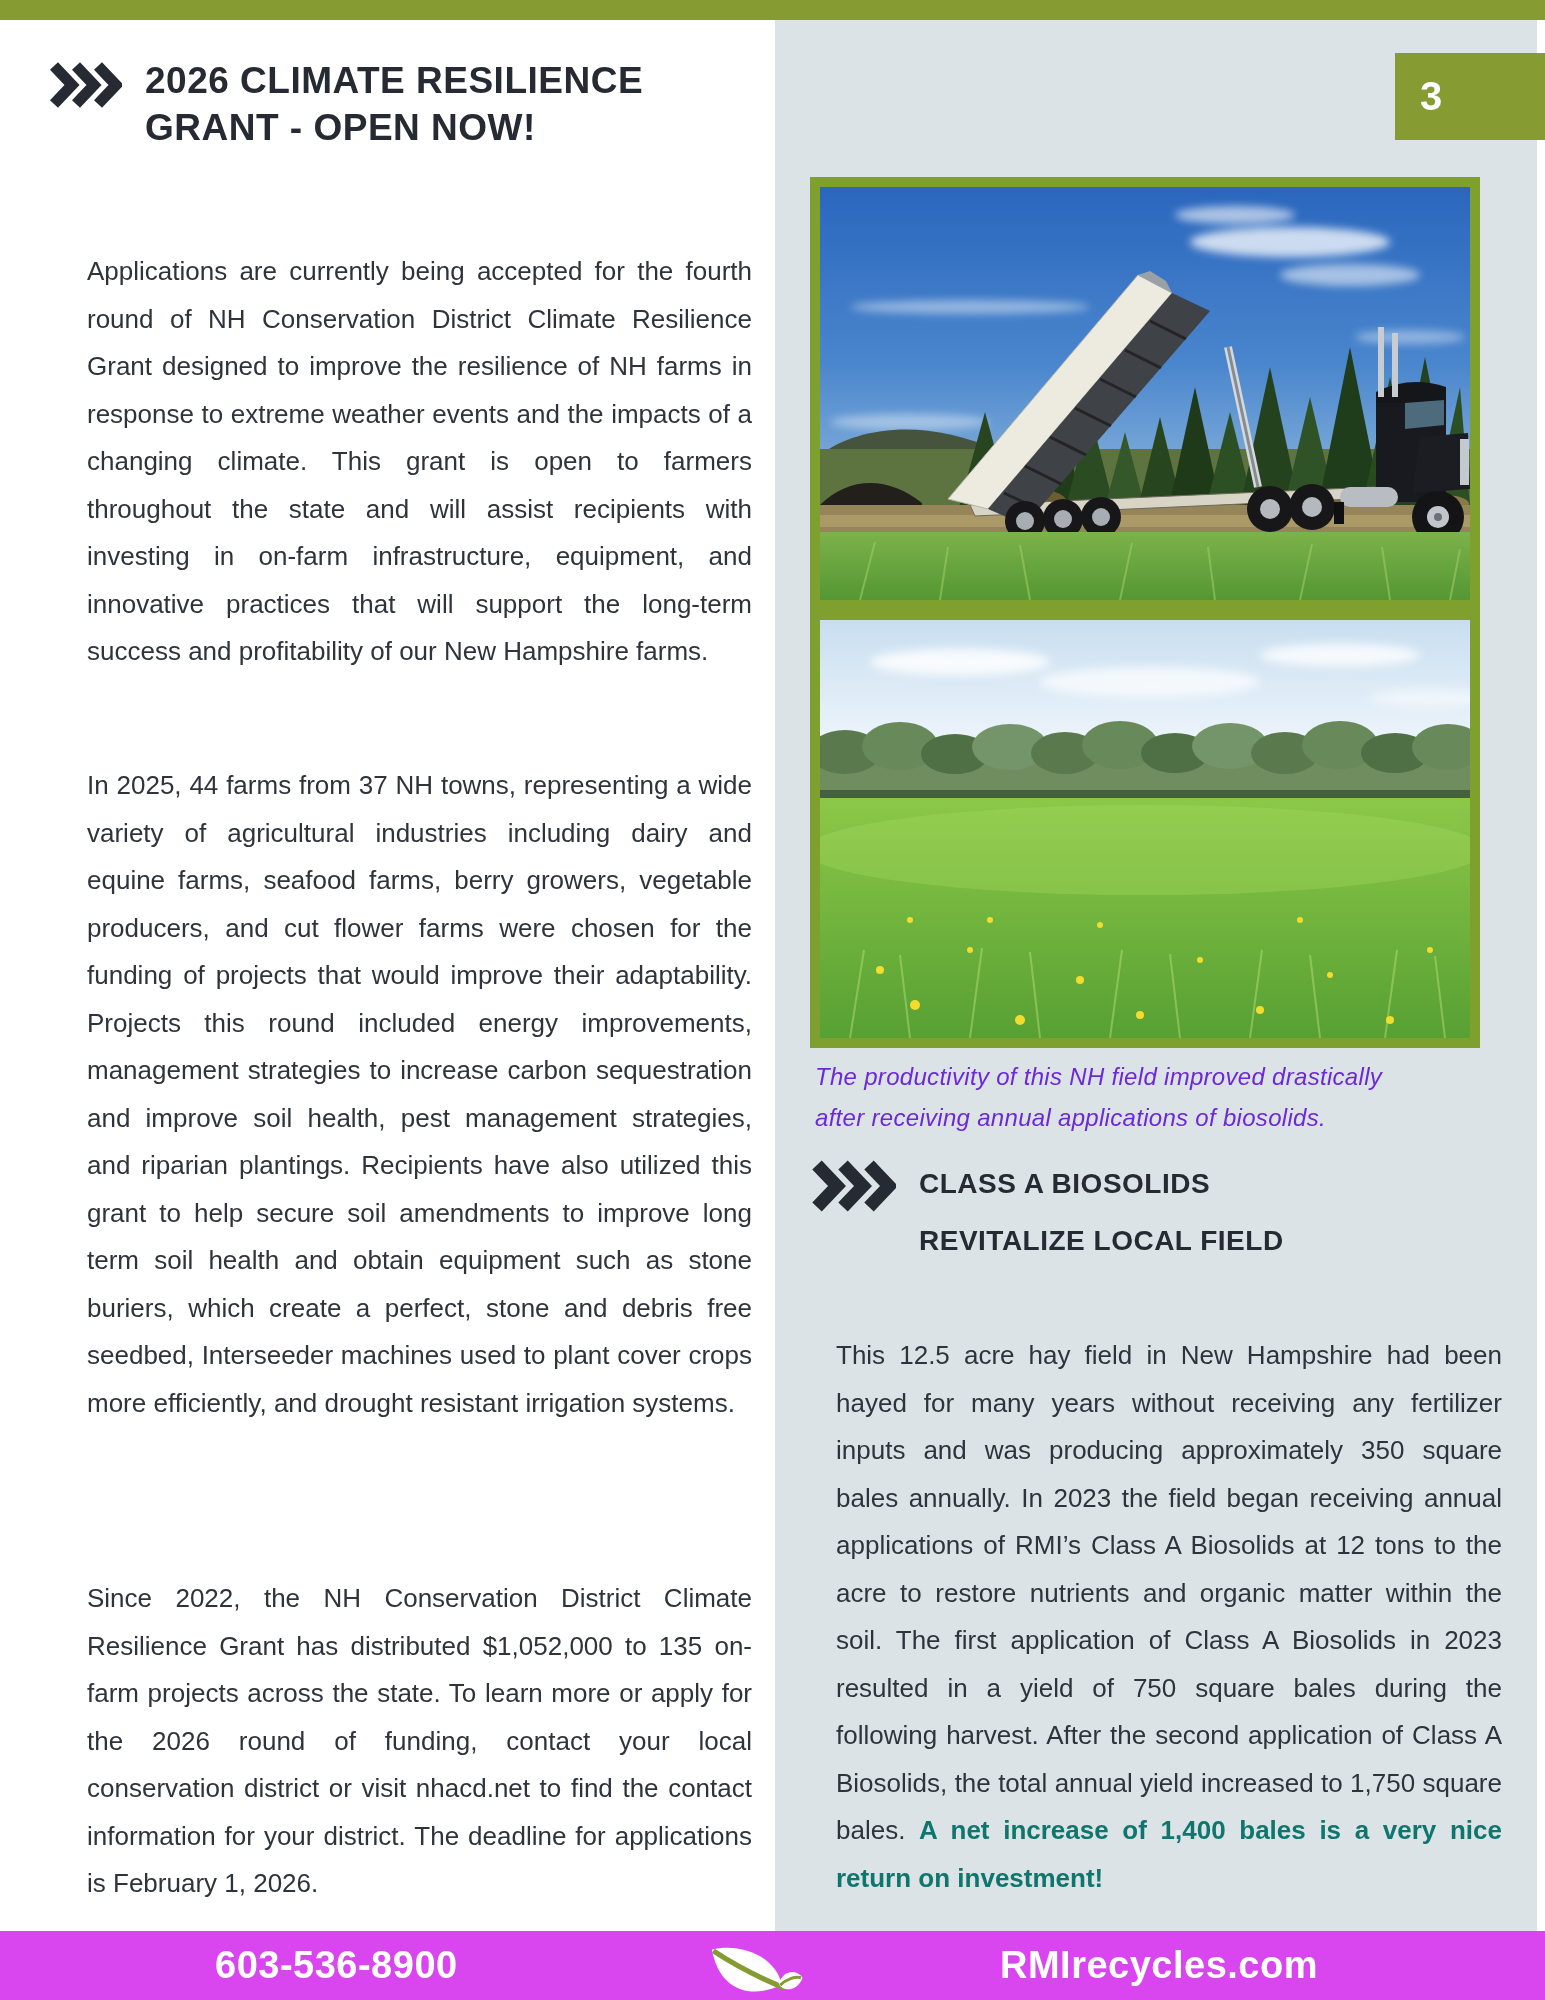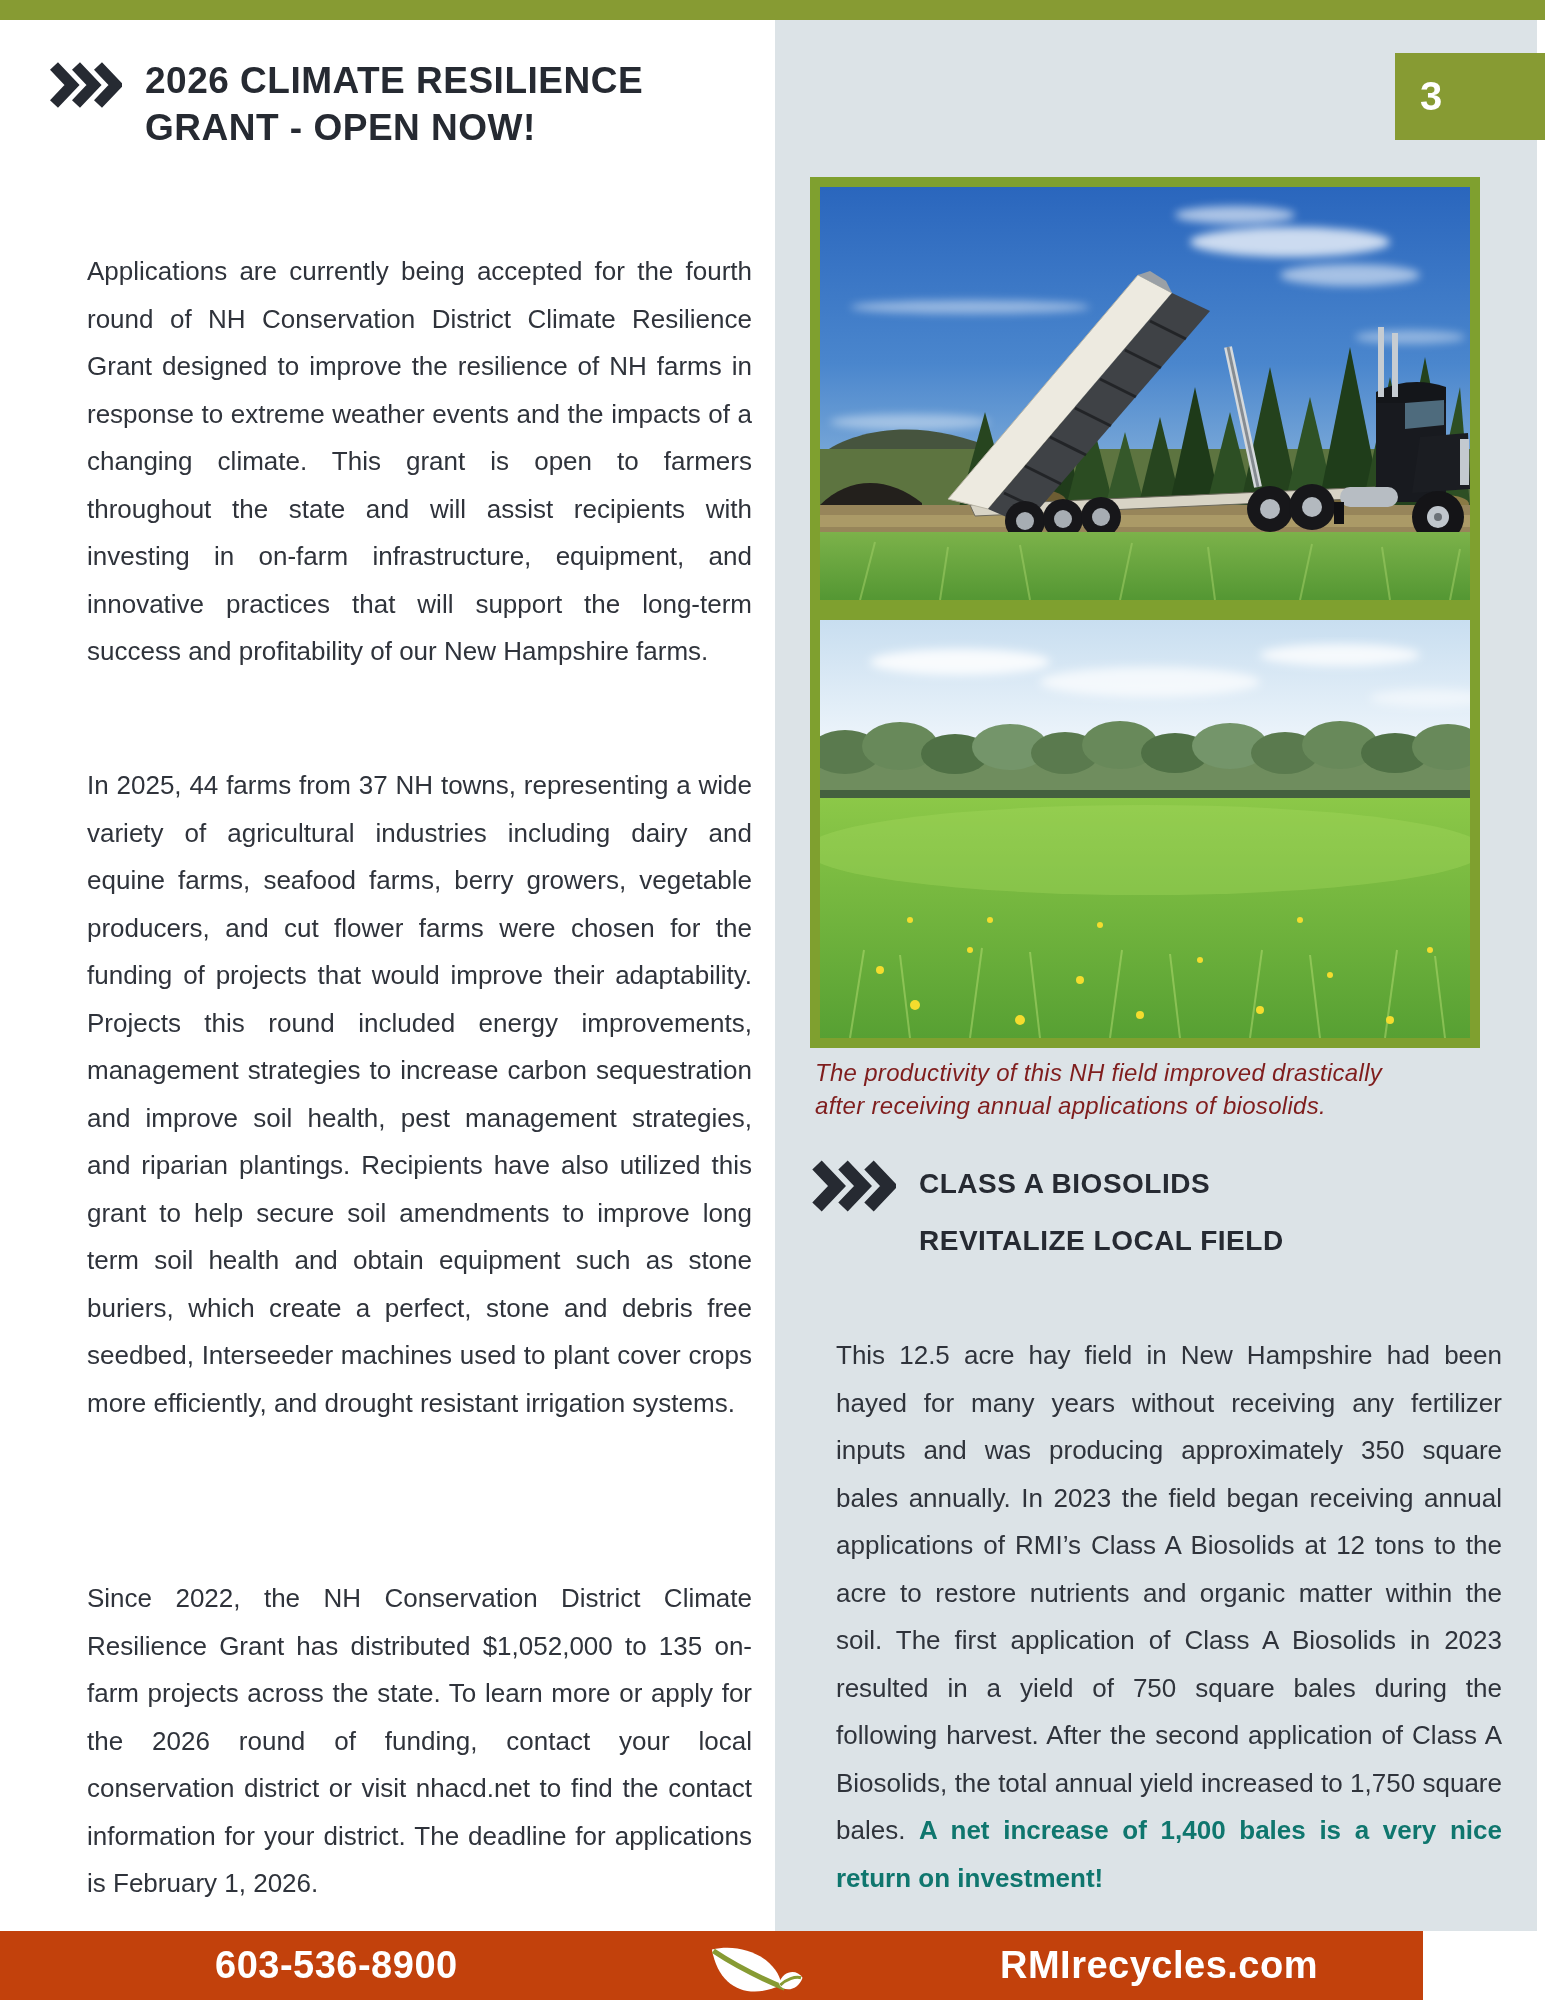--- a/index.html
+++ b/index.html
@@ -22,24 +22,24 @@
   #p1{left:63px;top:222px;width:665px;}
   #p2{left:63px;top:736px;width:665px;}
   #p3{left:63px;top:1549px;width:665px;}
   #right-body{left:812px;top:1306px;width:666px;}
   #right-body strong{color:#0f766e;}
   
   .photo{border:10px solid #7fa02f;background:#9fc0d8;box-sizing:border-box;}
   #photo1{left:810px;top:177px;width:670px;height:433px;}
   #photo2{left:810px;top:610px;width:670px;height:438px;}
   .photo svg{display:block;}
-  #caption{left:815px;top:1056px;width:610px;font-size:24px;line-height:33px;
-     font-style:italic;color:#7f1d1d;letter-spacing:.3px;}
-  
-  #footer{left:0;top:1931px;width:1423px;height:69px;background:#c2410c;overflow:hidden;}
+  #caption{left:815px;top:1056px;width:610px;font-size:24px;line-height:41px;
+     font-style:italic;color:#6d28d9;letter-spacing:.3px;}
+  
+  #footer{left:0;top:1931px;width:1545px;height:69px;background:#d946ef;overflow:hidden;}
   .footer-text{position:absolute;top:0;height:69px;display:flex;align-items:center;
      color:#ffffff;font-weight:bold;font-size:38px;letter-spacing:.5px;}
   #footer-phone{left:215px;}
   #footer-site{left:1000px;}
   #footer-leaf{position:absolute;left:700px;top:14px;}
 </style>
 </head>
 <body>
 
 <div id="page">

